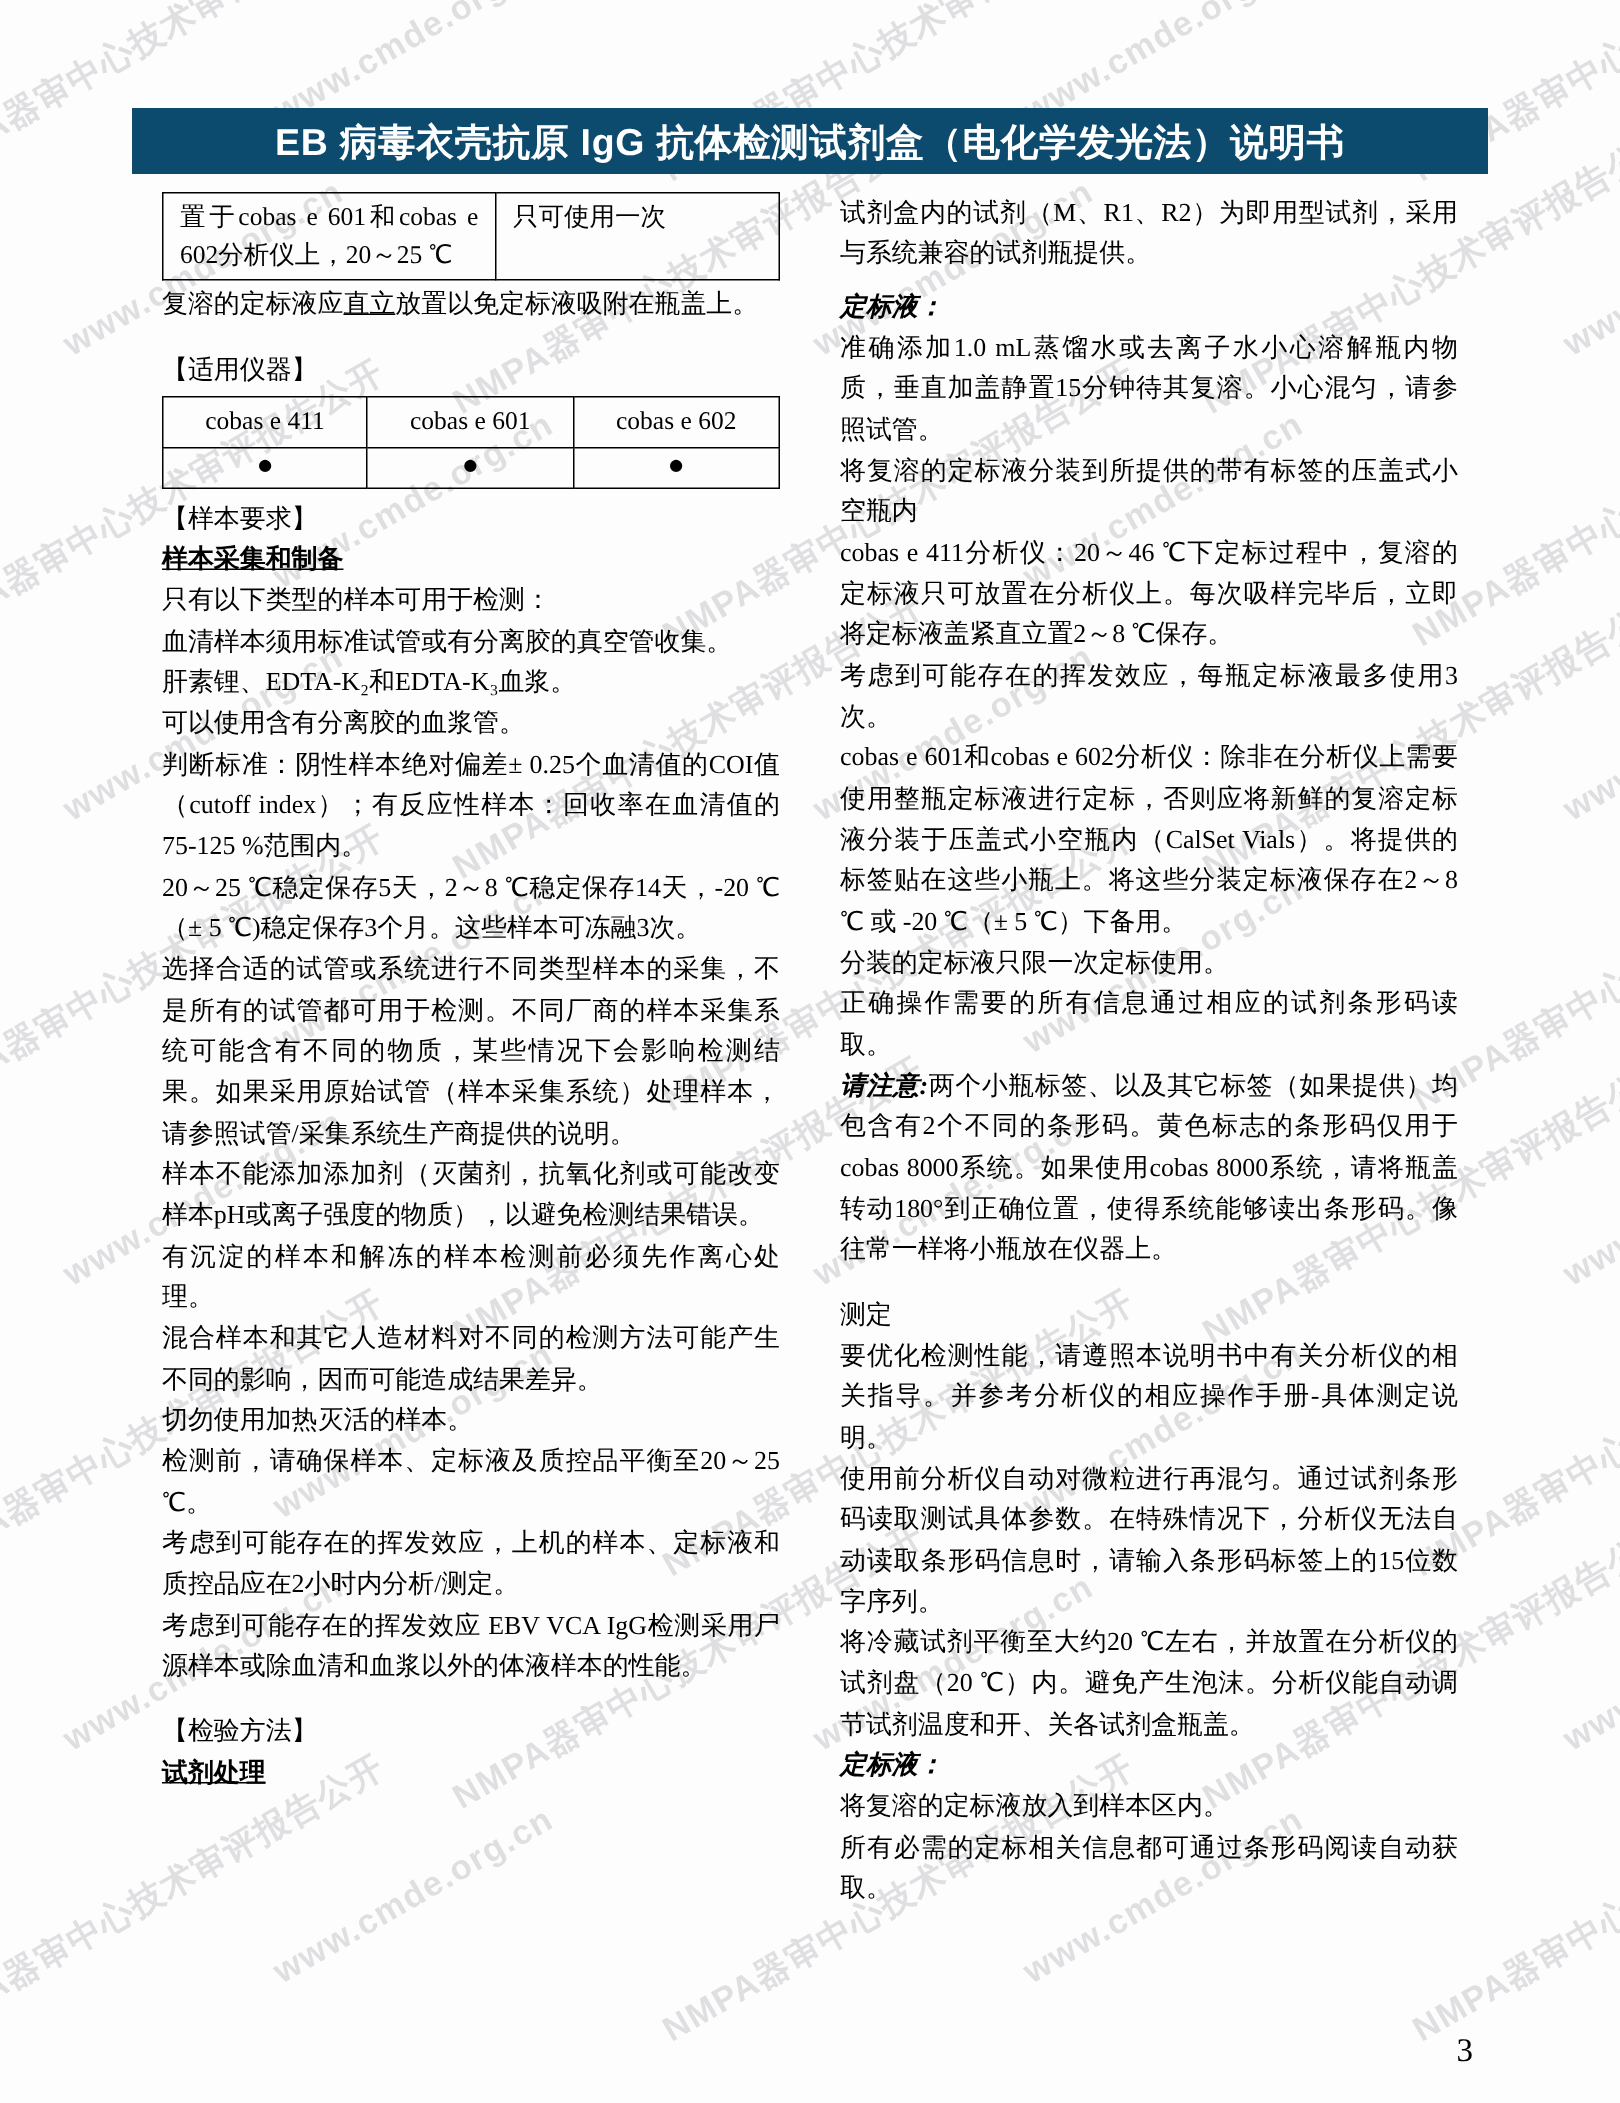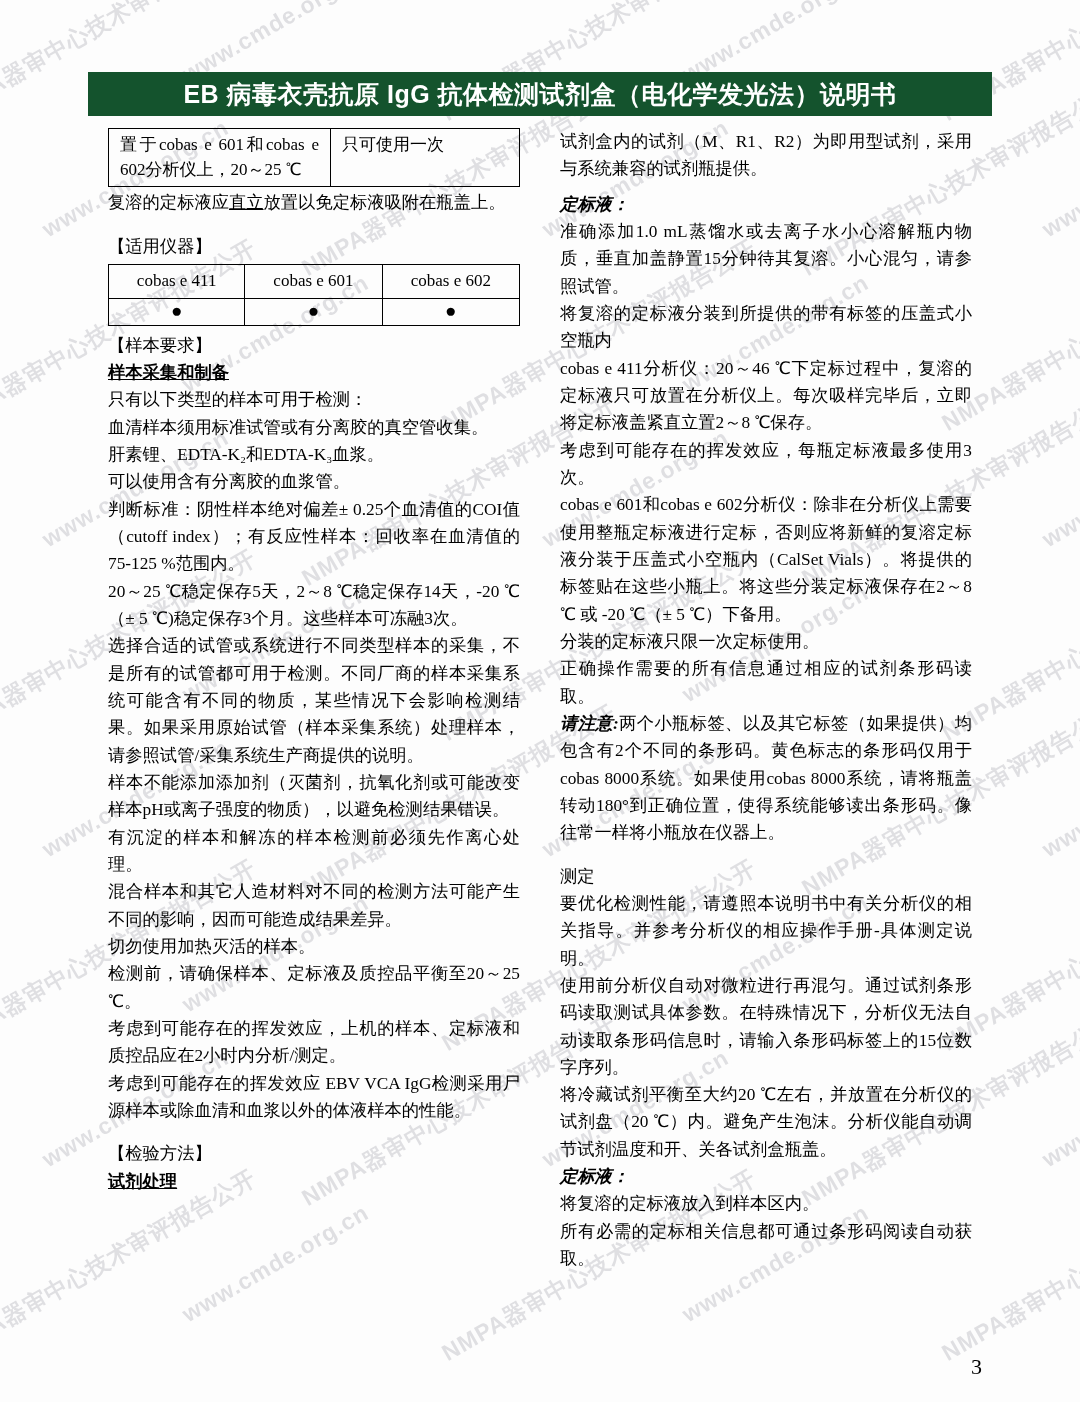--- a/index.html
+++ b/index.html
@@ -36,21 +36,21 @@
     letter-spacing: 1px;
   }
 
   
   .title-bar {
     position: absolute;
     left: 88px;
     top: 72px;
     width: 904px;
     height: 44px;
-    background: #14532d;
+    background: #0c4a6e;
     color: #fff;
     display: flex;
     align-items: center;
     justify-content: center;
     z-index: 3;
   }
   .title-bar .t {
     font-family: "Liberation Sans", sans-serif;
     font-weight: 700;
     font-size: 25px;

